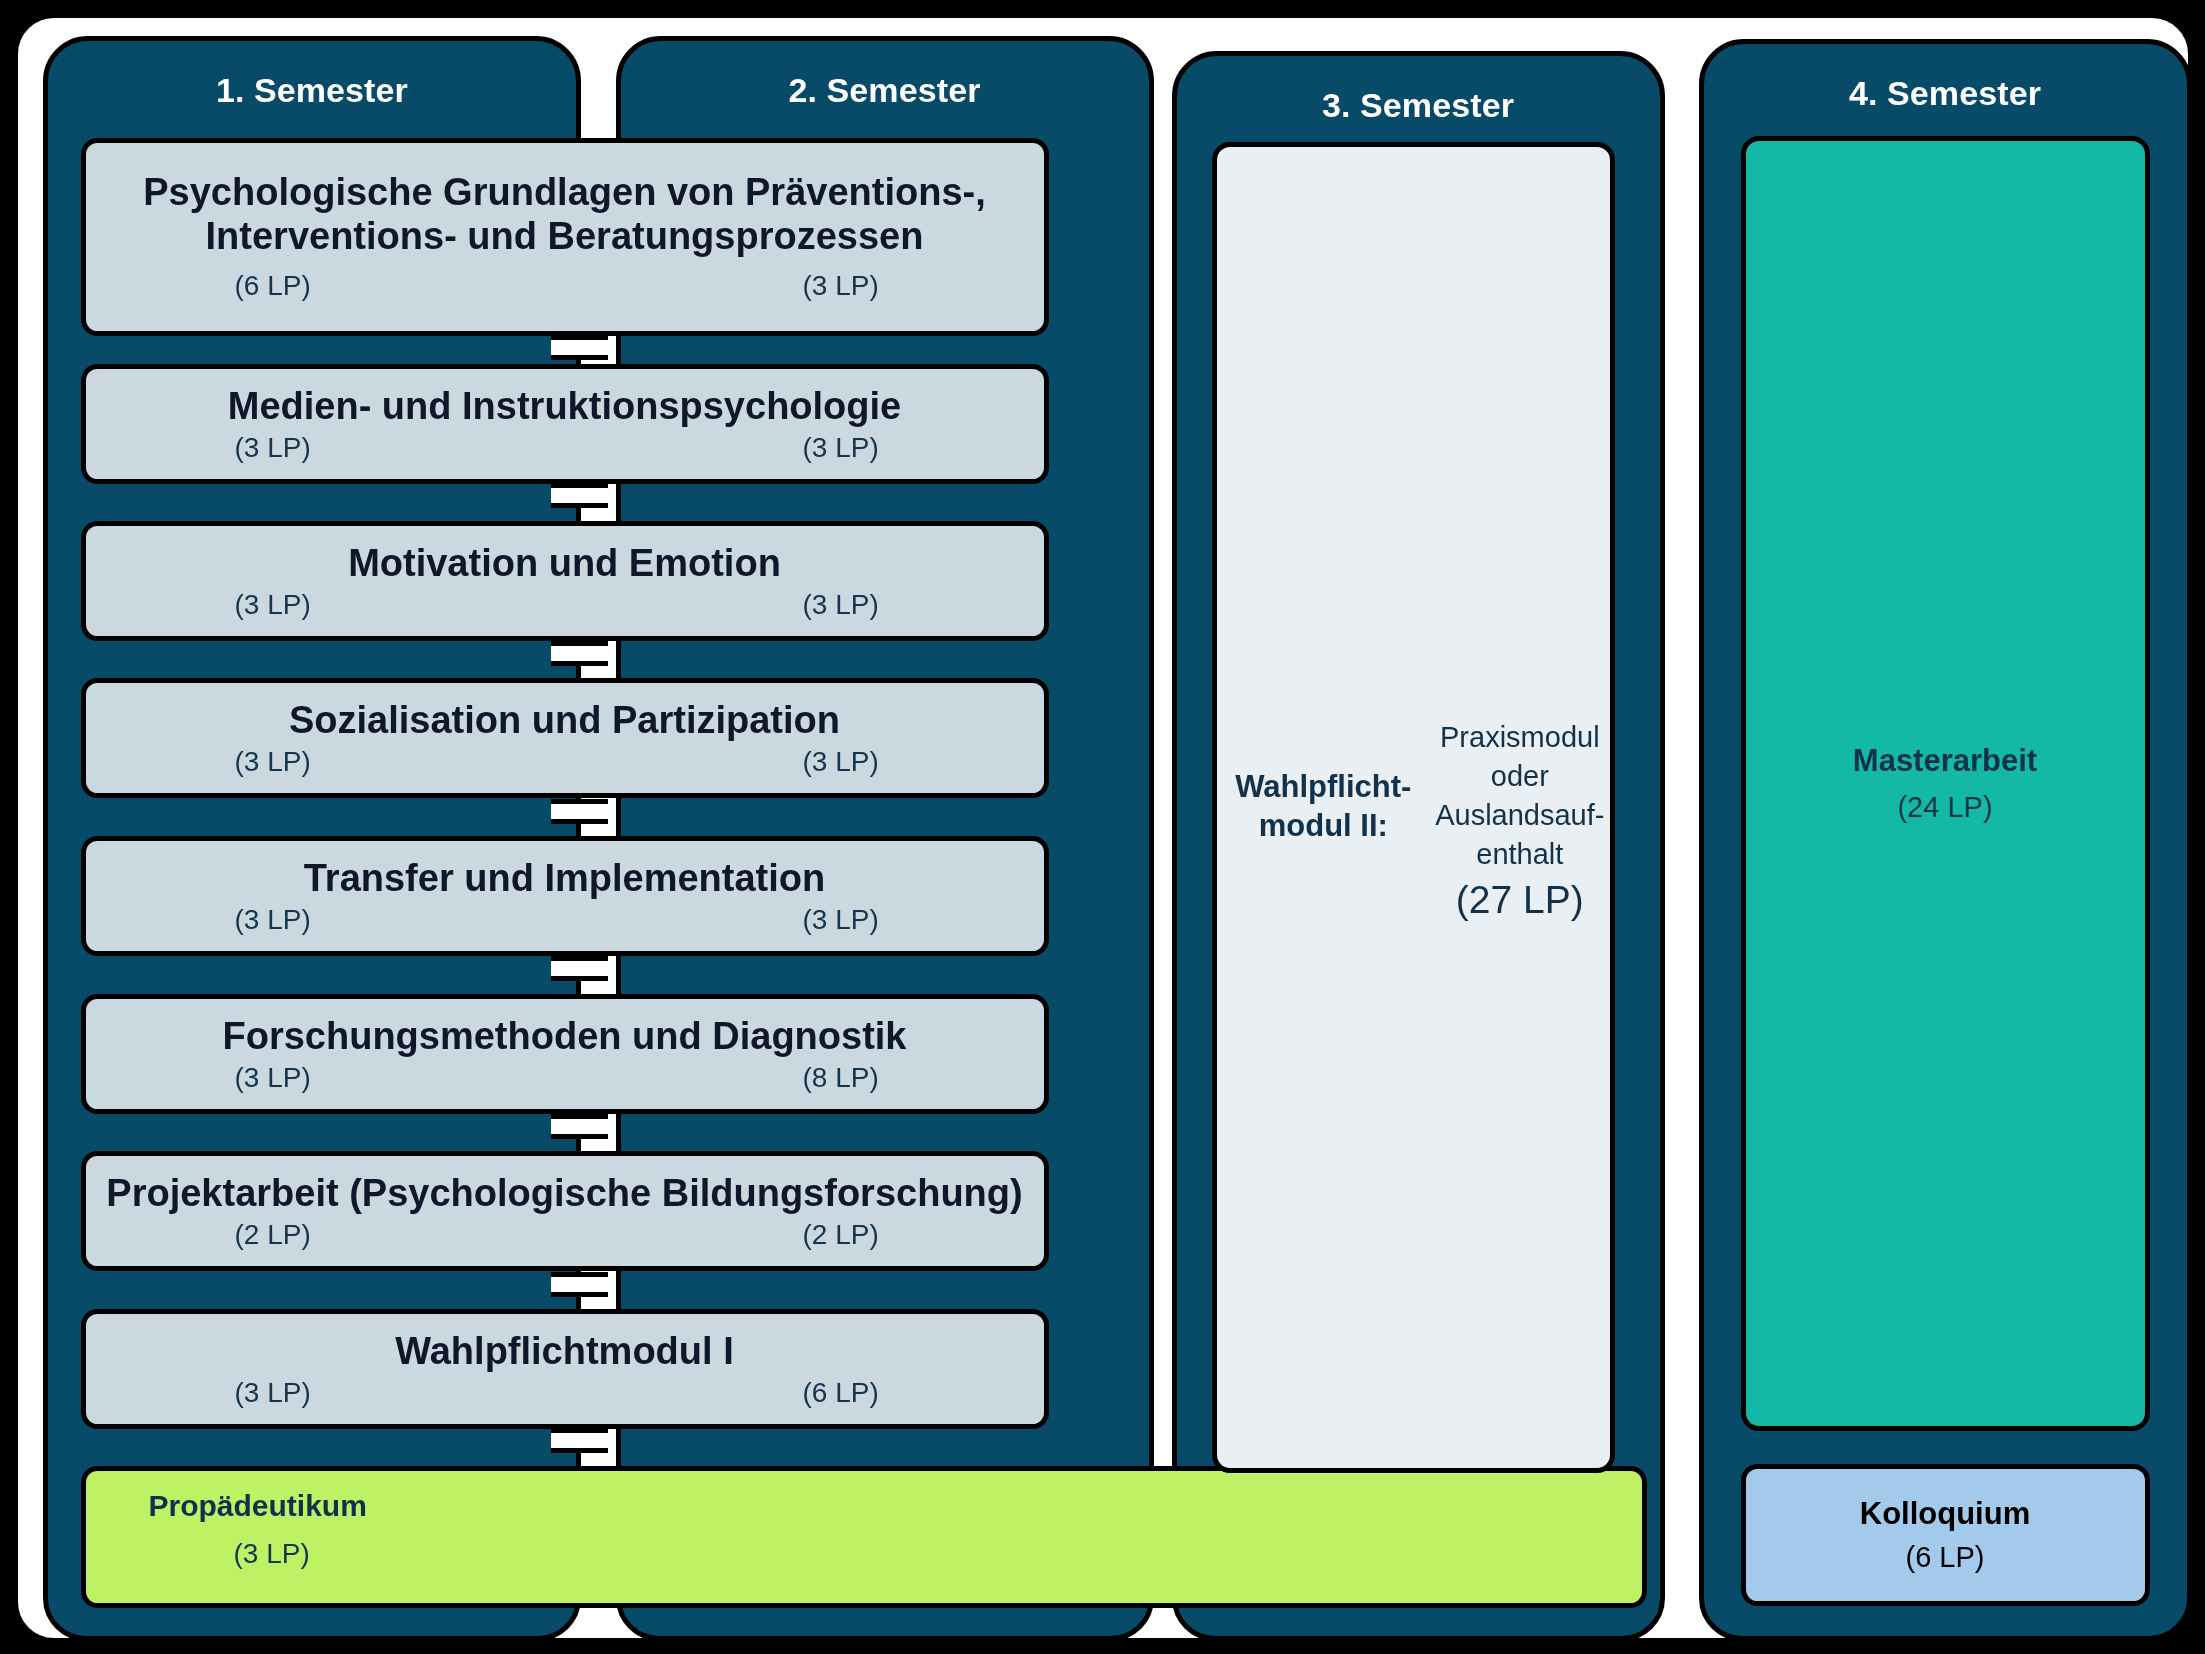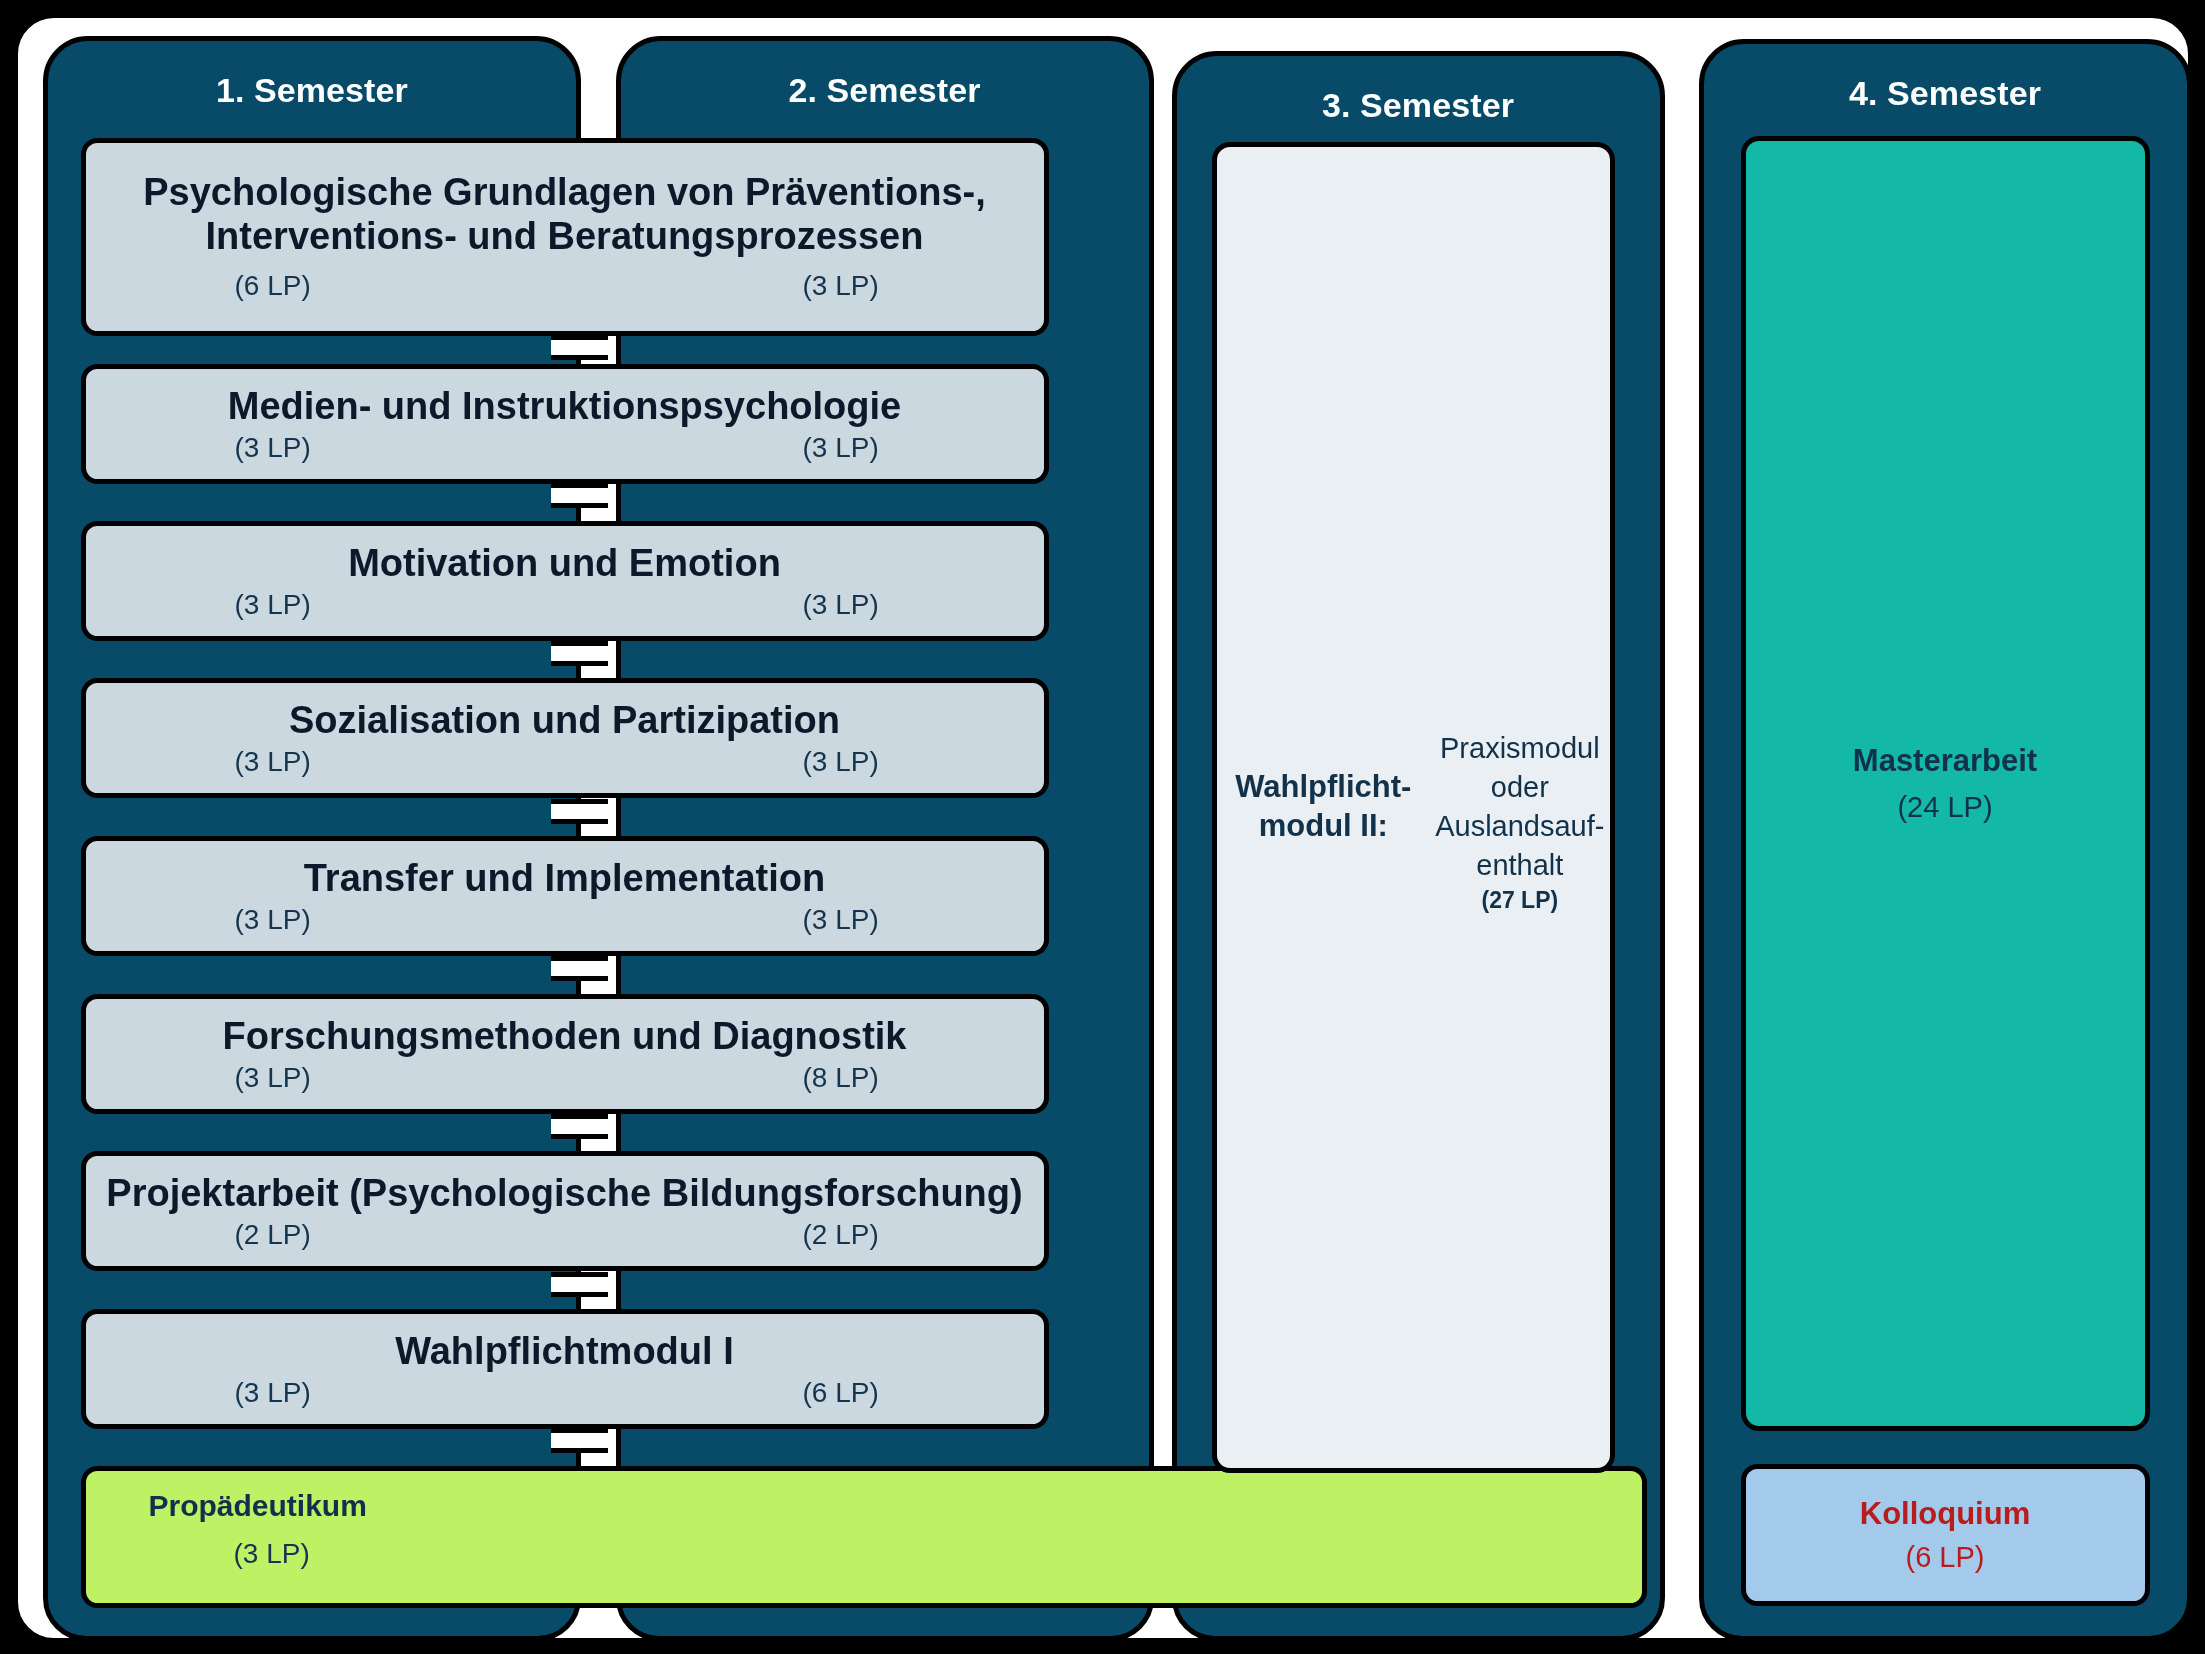--- a/index.html
+++ b/index.html
@@ -133,21 +133,21 @@
     border-radius:18px;
     box-sizing:border-box;
     z-index:5;
     display:flex;flex-direction:row;
     align-items:center;justify-content:center;
     text-align:center;
     color:#12314b;
   }
   #wahl2 .w-title{font-size:31px;font-weight:bold;line-height:1.25;}
   #wahl2 .w-sub{font-size:29px;line-height:1.35;margin-top:31px;}
-  #wahl2 .w-lp{font-size:23px;font-weight:bold;}
+  #wahl2 .w-lp{font-size:39px;}
 
   
   #masterarbeit{
     position:absolute;
     left:1723px;top:118px;
     width:409px;height:1295px;
     background:#14b8a6;
     border:5.2px solid #000000;
     border-radius:18px;
     box-sizing:border-box;
@@ -163,21 +163,21 @@
     position:absolute;
     left:1723px;top:1446px;
     width:409px;height:142px;
     background:#a4caeb;
     border:5.2px solid #000000;
     border-radius:16.4px;
     box-sizing:border-box;
     z-index:5;
     display:flex;flex-direction:column;
     align-items:center;justify-content:center;
-    color:#b91c1c;
+    color:#000000;
   }
   #kolloquium .k-title{font-size:31px;font-weight:bold;}
   #kolloquium .k-lp{font-size:29px;margin-top:9px;}
 </style>
 </head>
 <body>
 
 <div class="stage">
   <div class="page-frame">
 

